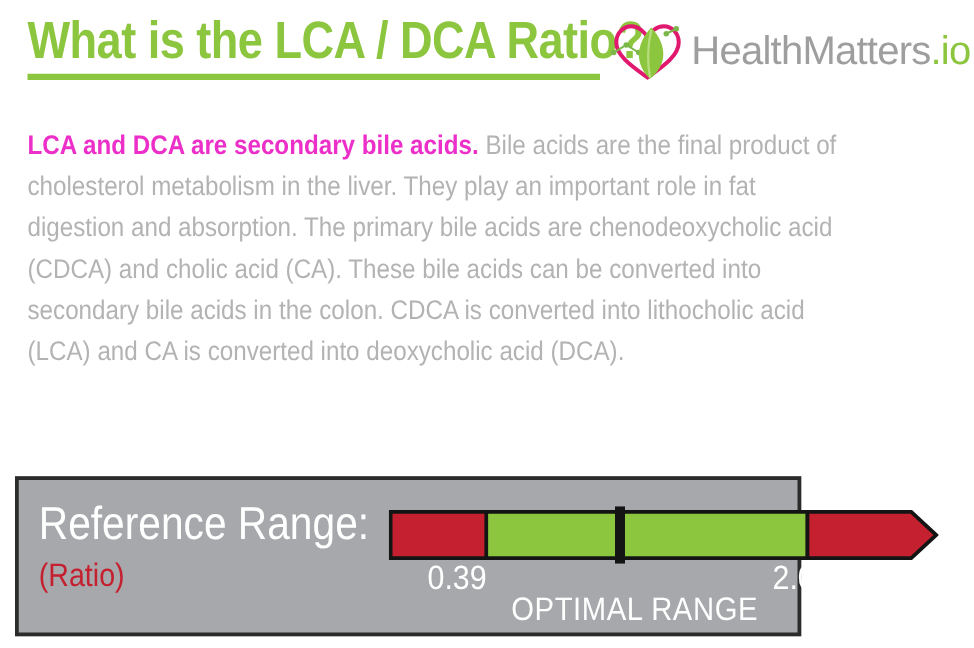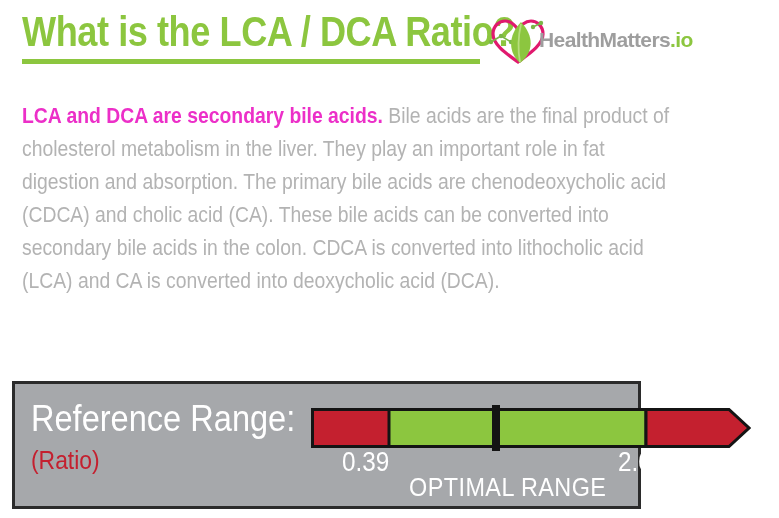--- a/index.html
+++ b/index.html
@@ -54,25 +54,25 @@
     height: 48px;
   }
   .logo-mark {
     position: absolute;
     left: 0; top: 0;
     width: 62px;
     height: 48px;
   }
   .logo-text {
     position: absolute;
-    left: 52px;
+    left: 66px;
     top: 4px;
     font-family: "Liberation Sans", sans-serif;
-    font-size: 21px;
-    font-weight: bold;
+    font-size: 32px;
+    font-weight: normal;
     line-height: 38px;
     letter-spacing: -0.6px;
     white-space: nowrap;
   }
   .logo-text .lt-main { color: #9e9e9e; }
   .logo-text .lt-tld  { color: #8cc63f; }
 
   
   .body-copy {
     position: absolute;

